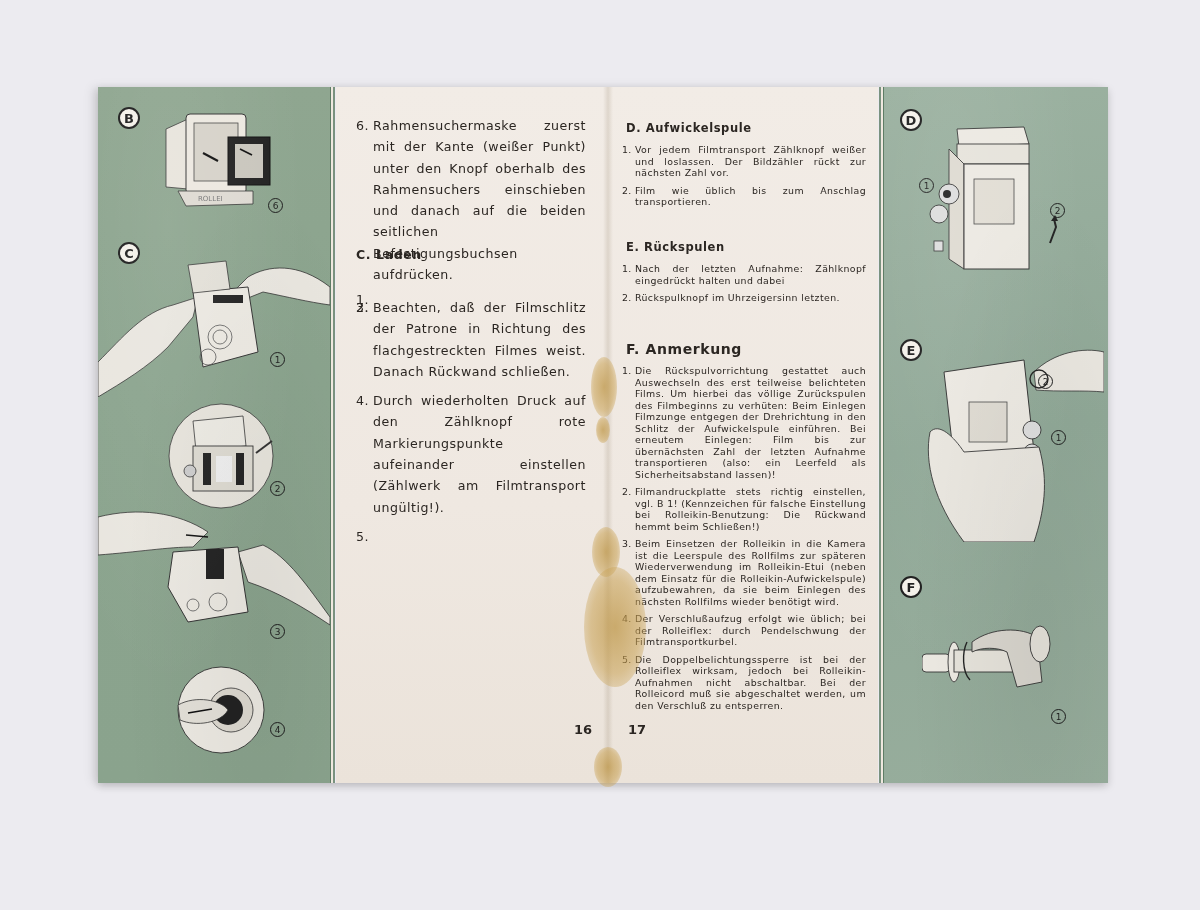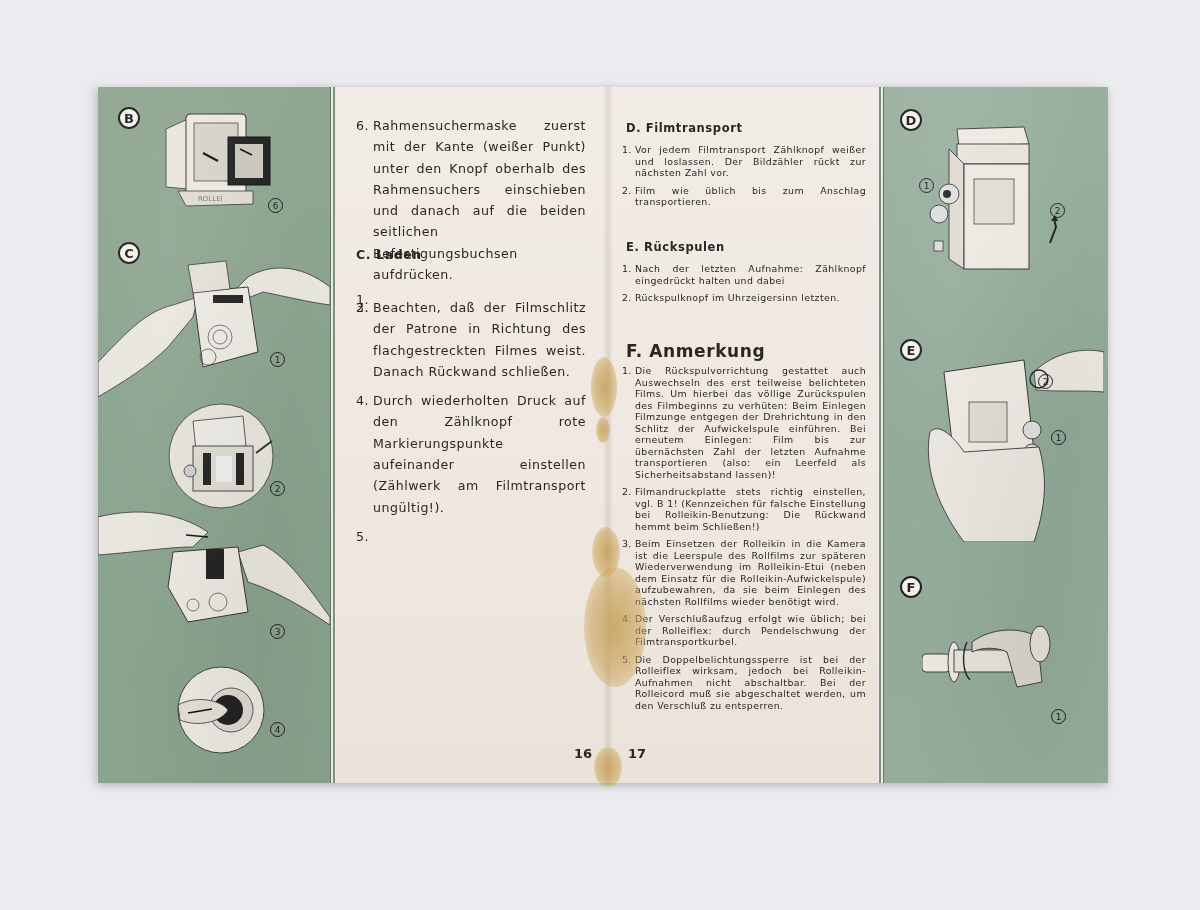--- a/index.html
+++ b/index.html
@@ -42,21 +42,21 @@
     background: linear-gradient(90deg, transparent, rgba(120,100,70,0.15) 45%, #fbf7f1 50%, rgba(120,100,70,0.15) 55%, transparent);
   }
   .stain { position:absolute; background: radial-gradient(ellipse, rgba(190,150,70,0.75) 0%, rgba(200,160,80,0.55) 55%, rgba(210,175,100,0) 100%); border-radius: 50%; }
 
   
   .big-text { font-size: 12.6px; line-height: 21.3px; letter-spacing: 0.5px; }
   .big-list { position:absolute; left: 20px; width: 230px; list-style: none; }
   .big-list li { position: relative; padding-left: 17px; text-align: justify; margin-bottom: 8px; }
   .big-list li .num { position:absolute; left:0; top:0; }
   .section-h { font-weight: bold; font-size: 12.5px; letter-spacing: 0.6px; position:absolute; }
-  .page-num { position:absolute; font-weight: bold; font-size: 13px; margin-top: 24px; }
+  .page-num { position:absolute; font-weight: bold; font-size: 13px; }
 
   
   .small-list { position:absolute; left: 14px; width: 244px; list-style:none; font-size: 9.4px; line-height: 11.5px; letter-spacing: 0.4px; }
   .small-list li { position:relative; padding-left: 13px; text-align: justify; margin-bottom: 6px; }
   .small-list li .num { position:absolute; left:0; top:0; }
 
   .badge {
     position:absolute; width:22px; height:22px; border-radius:50%;
     background:#f4f1ea; border:2px solid #1e1e1e;
     font-family: "DejaVu Sans", sans-serif; font-weight:bold; font-size:13px;
@@ -159,33 +159,33 @@
       <li><span class="num">1.</span></li>
       <li><span class="num">2.</span></li>
       <li><span class="num">3.</span><span>Beachten, daß der Filmschlitz der Patrone in Richtung des flachgestreckten Filmes weist. Danach Rückwand schließen.</span></li>
       <li><span class="num">4.</span><span>Durch wiederholten Druck auf den Zählknopf rote Markierungspunkte aufeinander einstellen (Zählwerk am Filmtransport ungültig!).</span></li>
       <li><span class="num">5.</span></li>
     </ul>
     <div class="page-num" style="right:16px;top:635px;">16</div>
   </div>
 
   <div class="page page-right">
-    <div class="section-h" style="left:18px;top:34px;font-size:11.5px;">D. Filmtransport</div>
+    <div class="section-h" style="left:18px;top:34px;font-size:11.5px;">D. Aufwickelspule</div>
     <ul class="small-list" style="top:57px;">
       <li><span class="num">1.</span><span>Vor jedem Filmtransport Zählknopf weißer und loslassen. Der Bildzähler rückt zur nächsten Zahl vor.</span></li>
       <li><span class="num">2.</span><span>Film wie üblich bis zum Anschlag transportieren.</span></li>
     </ul>
 
     <div class="section-h" style="left:18px;top:153px;font-size:11.5px;">E. Rückspulen</div>
     <ul class="small-list" style="top:176px;">
       <li><span class="num">1.</span><span>Nach der letzten Aufnahme: Zählknopf eingedrückt halten und dabei</span></li>
       <li><span class="num">2.</span><span>Rückspulknopf im Uhrzeigersinn letzten.</span></li>
     </ul>
 
-    <div class="section-h" style="left:18px;top:254px;font-size:17px;">F. Anmerkung</div>
+    <div class="section-h" style="left:18px;top:254px;font-size:14px;">F. Anmerkung</div>
     <ul class="small-list" style="top:278px;">
       <li><span class="num">1.</span><span>Die Rückspulvorrichtung gestattet auch Auswechseln des erst teilweise belichteten Films. Um hierbei das völlige Zurückspulen des Filmbeginns zu verhüten: Beim Einlegen Filmzunge entgegen der Drehrichtung in den Schlitz der Aufwickelspule einführen. Bei erneutem Einlegen: Film bis zur übernächsten Zahl der letzten Aufnahme transportieren (also: ein Leerfeld als Sicherheitsabstand lassen)!</span></li>
       <li><span class="num">2.</span><span>Filmandruckplatte stets richtig einstellen, vgl. B 1! (Kennzeichen für falsche Einstellung bei Rolleikin-Benutzung: Die Rückwand hemmt beim Schließen!)</span></li>
       <li><span class="num">3.</span><span>Beim Einsetzen der Rolleikin in die Kamera ist die Leerspule des Rollfilms zur späteren Wiederverwendung im Rolleikin-Etui (neben dem Einsatz für die Rolleikin-Aufwickelspule) aufzubewahren, da sie beim Einlegen des nächsten Rollfilms wieder benötigt wird.</span></li>
       <li><span class="num">4.</span><span>Der Verschlußaufzug erfolgt wie üblich; bei der Rolleiflex: durch Pendelschwung der Filmtransportkurbel.</span></li>
       <li><span class="num">5.</span><span>Die Doppelbelichtungssperre ist bei der Rolleiflex wirksam, jedoch bei Rolleikin-Aufnahmen nicht abschaltbar. Bei der Rolleicord muß sie abgeschaltet werden, um den Verschluß zu entsperren.</span></li>
     </ul>
     <div class="page-num" style="left:20px;top:635px;">17</div>
   </div>
 

